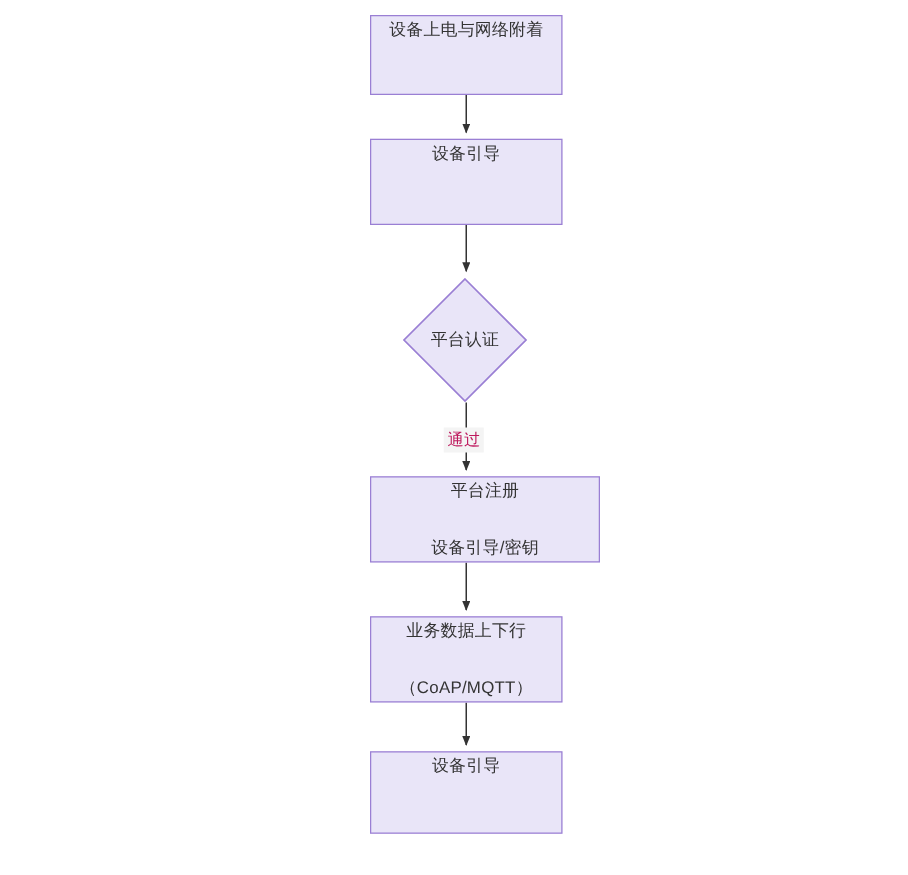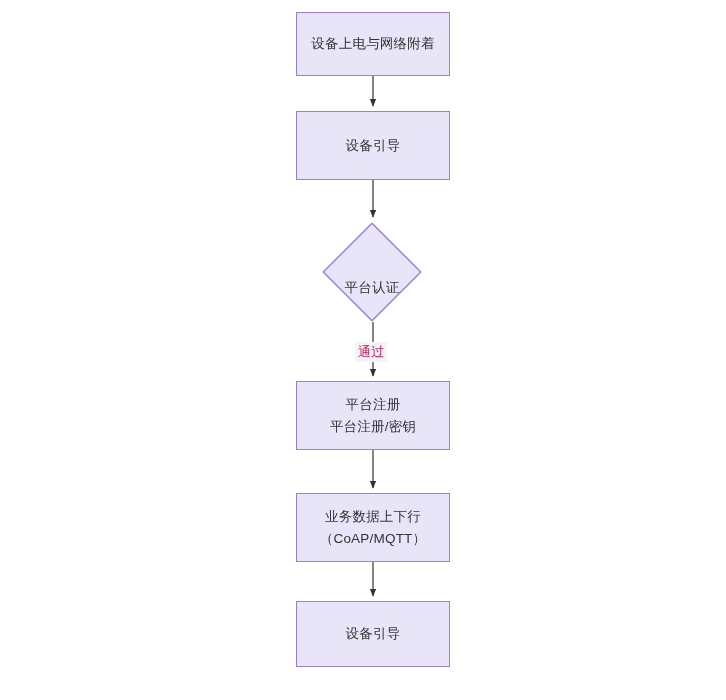--- a/index.html
+++ b/index.html
@@ -40,21 +40,21 @@
     box-sizing: border-box;
     background: #e9e5f8;
     border: 1.4px solid #9a7fd4;
     color: #333333;
     font-size: 13.5px;
     line-height: 1.62;
     text-align: center;
     display: flex;
     flex-direction: column;
     align-items: center;
-    justify-content: center;
+    justify-content: space-between;
     letter-spacing: 0.2px;
     white-space: nowrap;
   }
   .node .line {
     display: block;
   }
 
   
   .decision {
     position: absolute;
@@ -64,21 +64,21 @@
   .decision .diamond-shape {
     position: absolute;
     left: 0;
     top: 0;
     width: 100px;
     height: 100px;
   }
   .decision .diamond-label {
     position: absolute;
     left: 0;
-    top: 16px;
+    top: 0;
     width: 100px;
     height: 100px;
     display: flex;
     align-items: center;
     justify-content: center;
     color: #333333;
     font-size: 13.5px;
     letter-spacing: 0.2px;
     white-space: nowrap;
   }
@@ -128,23 +128,23 @@
 
   <div class="decision" style="left:322px; top:222px;">
     <svg class="diamond-shape" viewBox="0 0 100 100" width="100" height="100">
       <polygon points="50,1.2 98.8,50 50,98.8 1.2,50" fill="#e9e5f8" stroke="#9a7fd4" stroke-width="1.4"></polygon>
     </svg>
     <div class="diamond-label">平台认证</div>
   </div>
 
   <div class="edge-label" style="left:355px; top:342px;">通过</div>
 
-  <div class="node" style="left:296px; top:381px; width:154px; height:69px;">
+  <div class="node" style="left:296px; top:381px; width:184px; height:69px;">
     <span class="line">平台注册</span>
-    <span class="line">平台注册/密钥</span>
+    <span class="line">设备引导/密钥</span>
   </div>
 
   <div class="node" style="left:296px; top:493px; width:154px; height:69px;">
     <span class="line">业务数据上下行</span>
     <span class="line">（CoAP/MQTT）</span>
   </div>
 
   <div class="node" style="left:296px; top:601px; width:154px; height:66px;">
     <span class="line">设备引导</span>
   </div>

